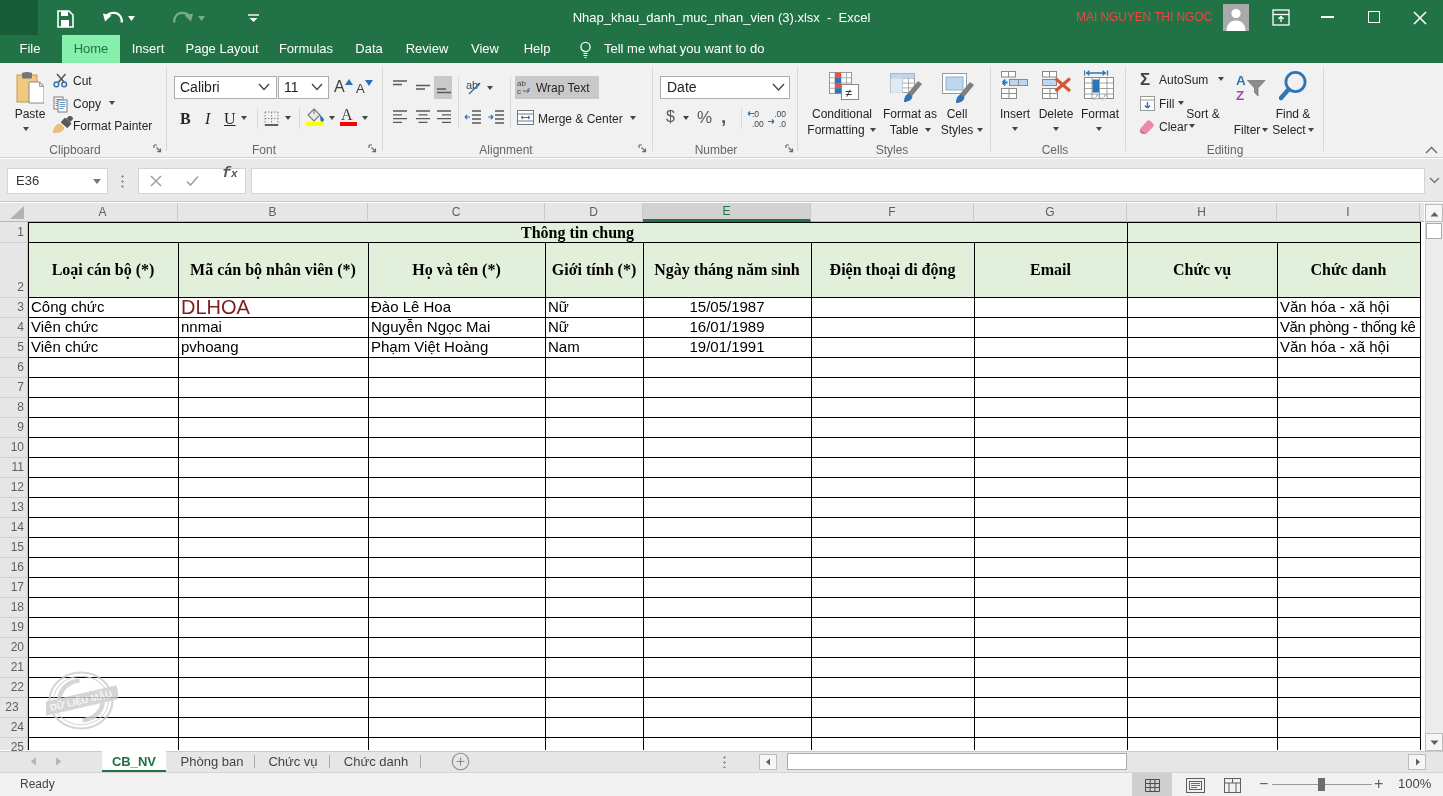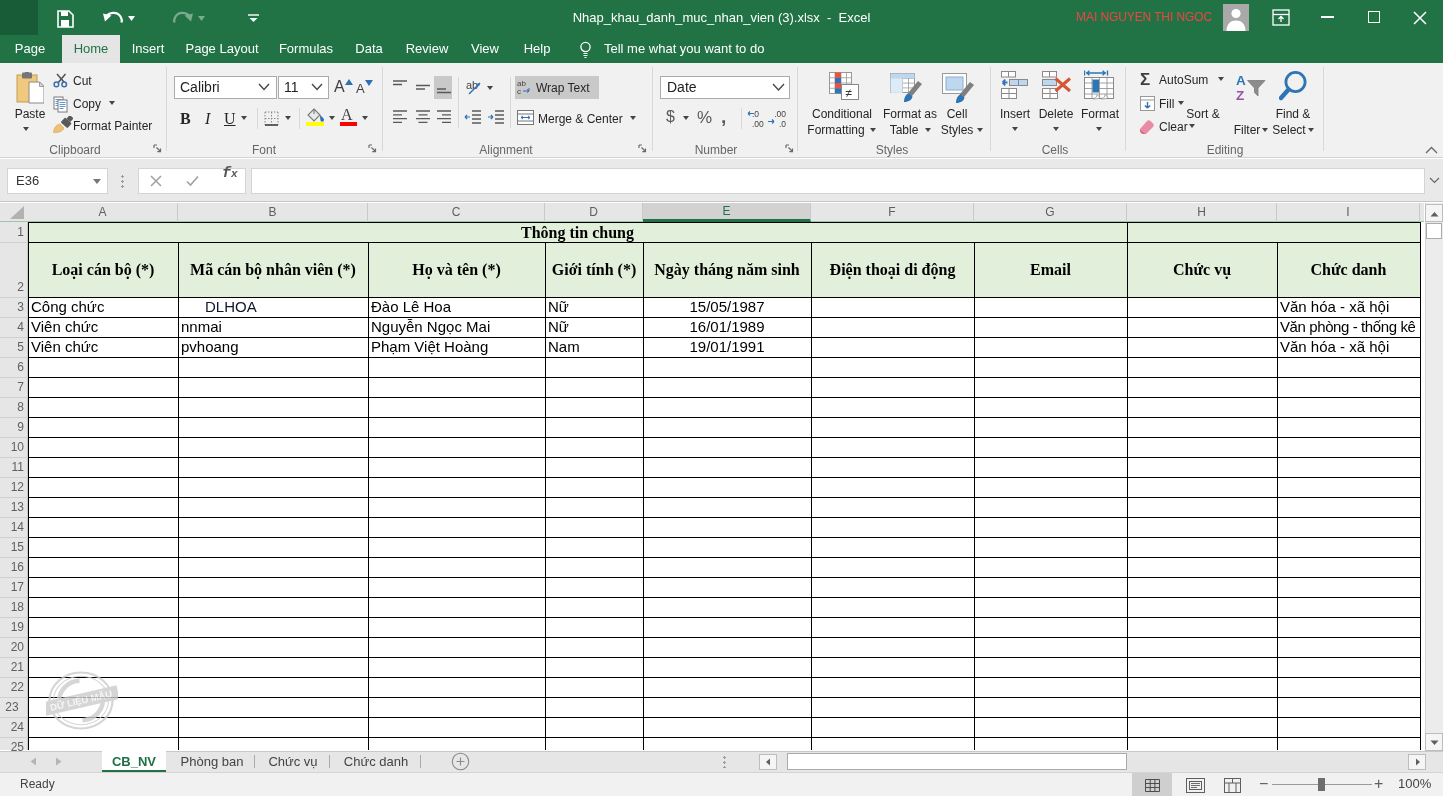--- a/index.html
+++ b/index.html
@@ -10,21 +10,21 @@
   
   #titlebar { left:0; top:0; width:1443px; height:35px; background:#217346; }
   #appsq { left:0; top:0; width:38px; height:35px; background:#185c37; }
   #titletext { left:0; top:0; width:1443px; height:35px; text-align:center; line-height:35px; color:#fff; font-size:13px; }
   #username { right:231px; top:0; height:35px; line-height:35px; color:#ef4444; font-size:12px; letter-spacing:-0.1px; }
   #avatar { left:1223px; top:4px; width:26px; height:27px; background:#a9a9a9; }
 
   
   #tabrow { left:0; top:35px; width:1443px; height:28px; background:#217346; }
   .rtab { position:absolute; top:0; height:28px; line-height:28px; color:#fff; font-size:13px; text-align:center; }
-  #hometab { background:#e5e5e5; color:#217346; }
+  #hometab { background:#86efac; color:#217346; }
 
   
   #ribbon { left:0; top:63px; width:1443px; height:95px; background:#f1f1f1; border-bottom:1px solid #d2d2d2; }
   .gsep { position:absolute; top:4px; width:1px; height:84px; background:#d8d8d8; }
   .glabel { position:absolute; top:80px; height:15px; font-size:12px; color:#666; text-align:center; width:120px; }
   .rtx { position:absolute; font-size:12px; color:#262626; white-space:nowrap; }
   .combo { position:absolute; background:#fff; border:1px solid #ababab; font-size:14px; color:#222; }
   .dda { position:absolute; width:0; height:0; border-left:3.5px solid transparent; border-right:3.5px solid transparent; border-top:4px solid #444; }
   .launch { position:absolute; width:10px; height:10px; }
 
@@ -90,21 +90,21 @@
   <path d="M1 5.5 h16" stroke="#fff" stroke-width="1.3"></path>
   <path d="M9 13 v-5 M6.5 10 l2.5 -2.5 l2.5 2.5" fill="none" stroke="#fff" stroke-width="1.3"></path>
 </svg>
 <div class="abs" style="left:1321px; top:16px; width:13px; height:2px; background:#fff;"></div>
 <div class="abs" style="left:1368px; top:11px; width:12px; height:12px; border:1.5px solid #fff;"></div>
 <svg class="abs" style="left:1413px; top:11px;" width="14" height="14" viewBox="0 0 14 14">
   <path d="M1 1 L13 13 M13 1 L1 13" stroke="#fff" stroke-width="1.5"></path>
 </svg>
 
 <div class="abs" id="tabrow"></div>
-<div class="rtab" style="left:8px; width:44px; top:35px;">Page</div>
+<div class="rtab" style="left:8px; width:44px; top:35px;">File</div>
 <div class="rtab" id="hometab" style="left:62px; width:58px; top:35px;">Home</div>
 <div class="rtab" style="left:126px; width:44px; top:35px;">Insert</div>
 <div class="rtab" style="left:180px; width:84px; top:35px;">Page Layout</div>
 <div class="rtab" style="left:272px; width:68px; top:35px;">Formulas</div>
 <div class="rtab" style="left:348px; width:42px; top:35px;">Data</div>
 <div class="rtab" style="left:398px; width:58px; top:35px;">Review</div>
 <div class="rtab" style="left:464px; width:42px; top:35px;">View</div>
 <div class="rtab" style="left:514px; width:46px; top:35px;">Help</div>
 <svg class="abs" style="left:578px; top:41px;" width="15" height="17" viewBox="0 0 15 17">
   <circle cx="7.5" cy="6" r="4.6" fill="none" stroke="#fff" stroke-width="1.3"></circle>
@@ -565,21 +565,21 @@
 <div style="position:absolute;left:29px;top:243px;width:148px;height:54px;line-height:54px;text-align:center;font-family:'Liberation Serif',serif;font-weight:bold;font-size:16px;color:#000;white-space:nowrap;">Loại cán bộ (*)</div>
 <div style="position:absolute;left:179px;top:243px;width:188px;height:54px;line-height:54px;text-align:center;font-family:'Liberation Serif',serif;font-weight:bold;font-size:16px;color:#000;white-space:nowrap;">Mã cán bộ nhân viên (*)</div>
 <div style="position:absolute;left:369px;top:243px;width:175px;height:54px;line-height:54px;text-align:center;font-family:'Liberation Serif',serif;font-weight:bold;font-size:16px;color:#000;white-space:nowrap;">Họ và tên (*)</div>
 <div style="position:absolute;left:546px;top:243px;width:96px;height:54px;line-height:54px;text-align:center;font-family:'Liberation Serif',serif;font-weight:bold;font-size:16px;color:#000;white-space:nowrap;">Giới tính (*)</div>
 <div style="position:absolute;left:644px;top:243px;width:166px;height:54px;line-height:54px;text-align:center;font-family:'Liberation Serif',serif;font-weight:bold;font-size:16px;color:#000;white-space:nowrap;">Ngày tháng năm sinh</div>
 <div style="position:absolute;left:812px;top:243px;width:161px;height:54px;line-height:54px;text-align:center;font-family:'Liberation Serif',serif;font-weight:bold;font-size:16px;color:#000;white-space:nowrap;">Điện thoại di động</div>
 <div style="position:absolute;left:975px;top:243px;width:151px;height:54px;line-height:54px;text-align:center;font-family:'Liberation Serif',serif;font-weight:bold;font-size:16px;color:#000;white-space:nowrap;">Email</div>
 <div style="position:absolute;left:1128px;top:243px;width:148px;height:54px;line-height:54px;text-align:center;font-family:'Liberation Serif',serif;font-weight:bold;font-size:16px;color:#000;white-space:nowrap;">Chức vụ</div>
 <div style="position:absolute;left:1278px;top:243px;width:141px;height:54px;line-height:54px;text-align:center;font-family:'Liberation Serif',serif;font-weight:bold;font-size:16px;color:#000;white-space:nowrap;">Chức danh</div>
 <div style="position:absolute;top:297px;height:20px;line-height:20px;font-size:15px;color:#000;white-space:nowrap;left:31px;max-width:143px;overflow:hidden;">Công chức</div>
-<div style="position:absolute;top:297px;height:20px;line-height:20px;font-size:15px;color:#0f172a;white-space:nowrap;left:181px;max-width:183px;overflow:hidden;margin-left:24px;">DLHOA</div>
+<div style="position:absolute;top:297px;height:20px;line-height:20px;font-size:20px;color:#7f1d1d;white-space:nowrap;left:181px;max-width:183px;overflow:hidden;">DLHOA</div>
 <div style="position:absolute;top:297px;height:20px;line-height:20px;font-size:15px;color:#000;white-space:nowrap;left:371px;max-width:170px;overflow:hidden;">Đào Lê Hoa</div>
 <div style="position:absolute;top:297px;height:20px;line-height:20px;font-size:15px;color:#000;white-space:nowrap;left:548px;max-width:91px;overflow:hidden;">Nữ</div>
 <div style="position:absolute;top:297px;height:20px;line-height:20px;font-size:15px;color:#000;white-space:nowrap;left:644px;width:166px;text-align:center;">15/05/1987</div>
 <div style="position:absolute;top:297px;height:20px;line-height:20px;font-size:15px;color:#000;white-space:nowrap;left:1280px;max-width:136px;overflow:hidden;">Văn hóa - xã hội</div>
 <div style="position:absolute;top:317px;height:20px;line-height:20px;font-size:15px;color:#000;white-space:nowrap;left:31px;max-width:143px;overflow:hidden;">Viên chức</div>
 <div style="position:absolute;top:317px;height:20px;line-height:20px;font-size:15px;color:#000;white-space:nowrap;left:181px;max-width:183px;overflow:hidden;">nnmai</div>
 <div style="position:absolute;top:317px;height:20px;line-height:20px;font-size:15px;color:#000;white-space:nowrap;left:371px;max-width:170px;overflow:hidden;">Nguyễn Ngọc Mai</div>
 <div style="position:absolute;top:317px;height:20px;line-height:20px;font-size:15px;color:#000;white-space:nowrap;left:548px;max-width:91px;overflow:hidden;">Nữ</div>
 <div style="position:absolute;top:317px;height:20px;line-height:20px;font-size:15px;color:#000;white-space:nowrap;left:644px;width:166px;text-align:center;">16/01/1989</div>
 <div style="position:absolute;top:317px;height:20px;line-height:20px;font-size:15px;color:#000;white-space:nowrap;letter-spacing:-0.4px;left:1280px;max-width:136px;overflow:hidden;">Văn phòng - thống kê</div>

